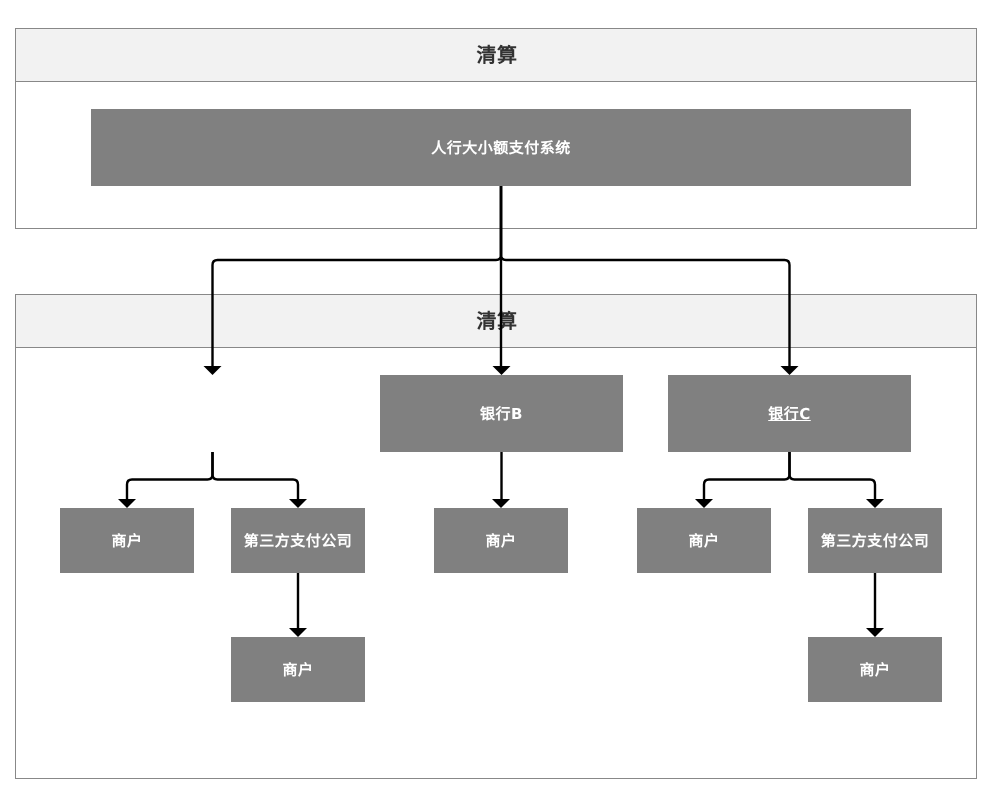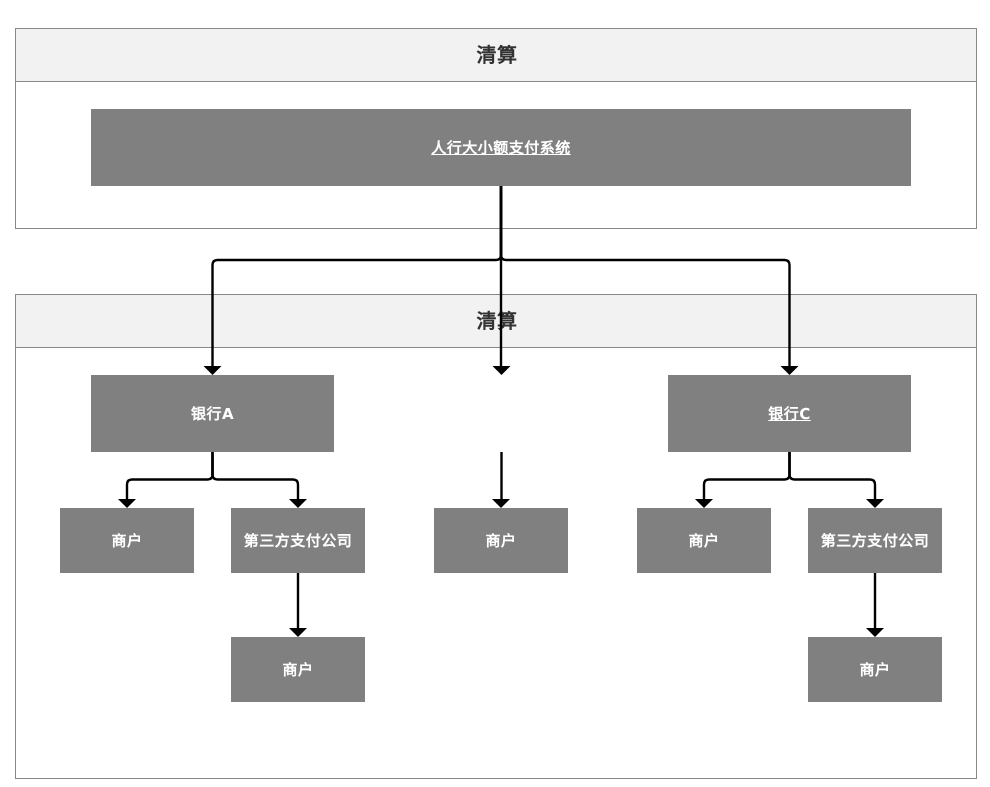--- a/index.html
+++ b/index.html
@@ -127,22 +127,22 @@
     <g>
       <path fill="none" stroke-linecap="butt" d="M 298 561 L 298 616" stroke="#000000" stroke-width="2.4"></path>
       <polygon points="289,616 307,616 298,625" fill="#000000"></polygon>
     </g>
     <g>
       <path fill="none" stroke-linecap="butt" d="M 875 561 L 875 616" stroke="#000000" stroke-width="2.4"></path>
       <polygon points="866,616 884,616 875,625" fill="#000000"></polygon>
     </g>
   </svg>
 
-  <div class="node" style="left: 91px; top: 97px; width: 820px; height: 77px; text-decoration: underline;">人行大小额支付系统</div>
-  <div class="node" style="left: 91px; top: 363px; width: 243px; height: 77px;">银行A</div>
+  <div class="node" style="left: 91px; top: 97px; width: 820px; height: 77px;">人行大小额支付系统</div>
+  <div class="node" style="left: 380px; top: 363px; width: 243px; height: 77px;">银行B</div>
   <div class="node" style="left: 668px; top: 363px; width: 243px; height: 77px; text-decoration: underline;">银行C</div>
   <div class="node" style="left: 60px; top: 496px; width: 134px; height: 65px;">商户</div>
   <div class="node" style="left: 231px; top: 496px; width: 134px; height: 65px;">第三方支付公司</div>
   <div class="node" style="left: 434px; top: 496px; width: 134px; height: 65px;">商户</div>
   <div class="node" style="left: 637px; top: 496px; width: 134px; height: 65px;">商户</div>
   <div class="node" style="left: 808px; top: 496px; width: 134px; height: 65px;">第三方支付公司</div>
   <div class="node" style="left: 231px; top: 625px; width: 134px; height: 65px;">商户</div>
   <div class="node" style="left: 808px; top: 625px; width: 134px; height: 65px;">商户</div>
 
 </div>

